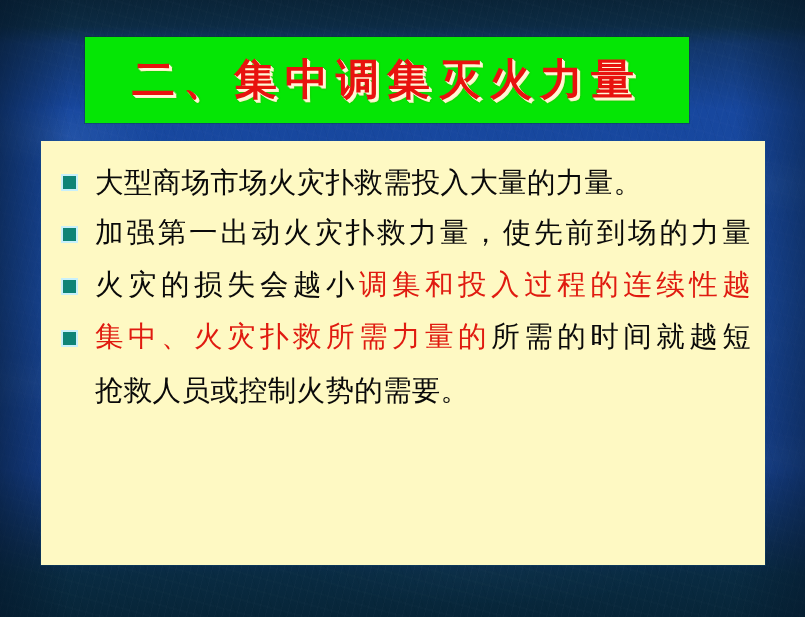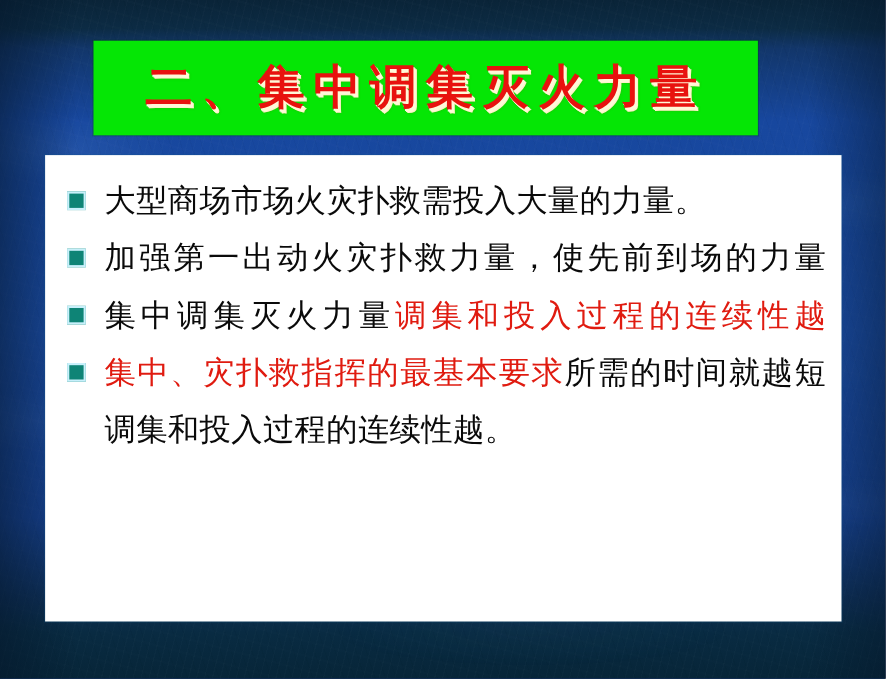--- a/index.html
+++ b/index.html
@@ -92,21 +92,21 @@
       3px 3px 2px rgba(120,90,0,.35);
   }
 
   
   #content-panel {
     position: absolute;
     left: 41px;
     top: 141px;
     width: 724px;
     height: 424px;
-    background: #ffffff;
+    background: #fef9c3;
     box-shadow: 0 0 0 1px rgba(20,90,140,.22);
     padding: 16px 14px 10px 14px;
     box-sizing: border-box;
   }
   .bullet-row {
     display: flex;
     align-items: flex-start;
   }
   .bullet-marker {
     flex: 0 0 auto;
@@ -128,20 +128,21 @@
     letter-spacing: .3px;
     text-align: justify;
     text-justify: inter-character;
   }
   .bullet-text .red { color: #e01b10; margin-top: 12px; }
   .bullet-text .blk { color: #0a0a0a; }
   .bullet-text .line { display: block; }
   .bullet-text .line.just {
     text-align: justify;
     text-align-last: justify;
+    font-family: Liberation Mono, monospace;
   }
 </style>
 </head>
 <body>
 
 <div id="slide">
 
   <div class="bg-base"></div>
   <div class="bg-tex-a"></div>
   <div class="bg-tex-b"></div>
@@ -161,26 +162,26 @@
         </div>
         <div class="bullet-row">
           <span class="bullet-marker"></span>
           <div class="bullet-text">
             <span class="line just"><span class="blk">加强第一出动火灾扑救力量，使先前到场的力量</span></span>
           </div>
         </div>
         <div class="bullet-row">
           <span class="bullet-marker"></span>
           <div class="bullet-text">
-            <span class="line just"><span class="blk">集中调集灭火力量</span><span class="red">调集和投入过程的连续性越</span></span>
+            <span class="line just"><span class="blk">火灾的损失会越小</span><span class="red">调集和投入过程的连续性越</span></span>
           </div>
         </div>
         <div class="bullet-row">
           <span class="bullet-marker"></span>
           <div class="bullet-text">
-            <span class="line just"><span class="red">集中、灾扑救指挥的最基本要求</span><span class="blk">所需的时间就越短</span></span>
-            <span class="line"><span class="blk">调集和投入过程的连续性越。</span></span>
+            <span class="line just"><span class="red">集中、火灾扑救所需力量的</span><span class="blk">所需的时间就越短</span></span>
+            <span class="line"><span class="blk">抢救人员或控制火势的需要。</span></span>
           </div>
         </div>
       </div>
   </div>
 
 </div>
 
 </body></html>

